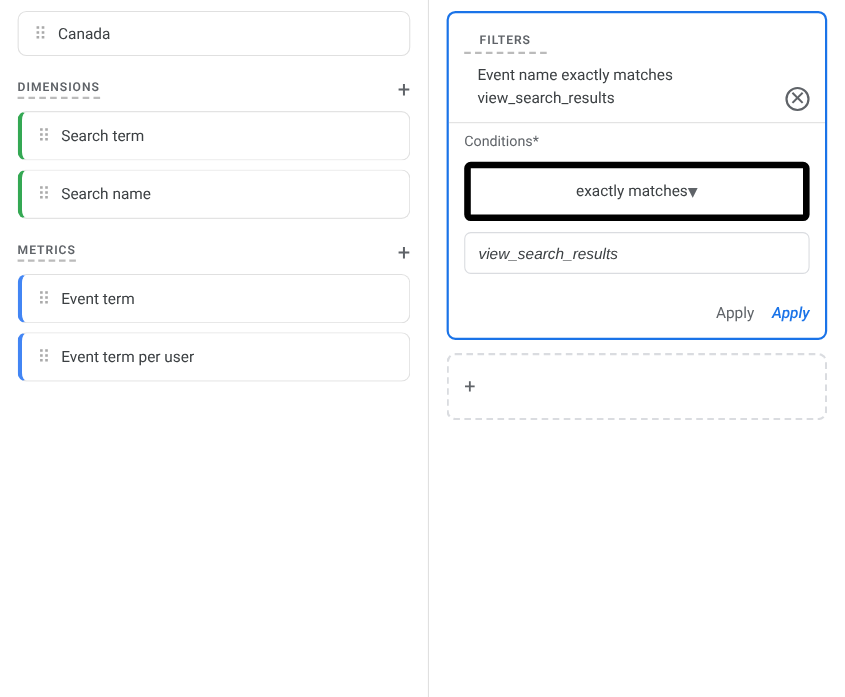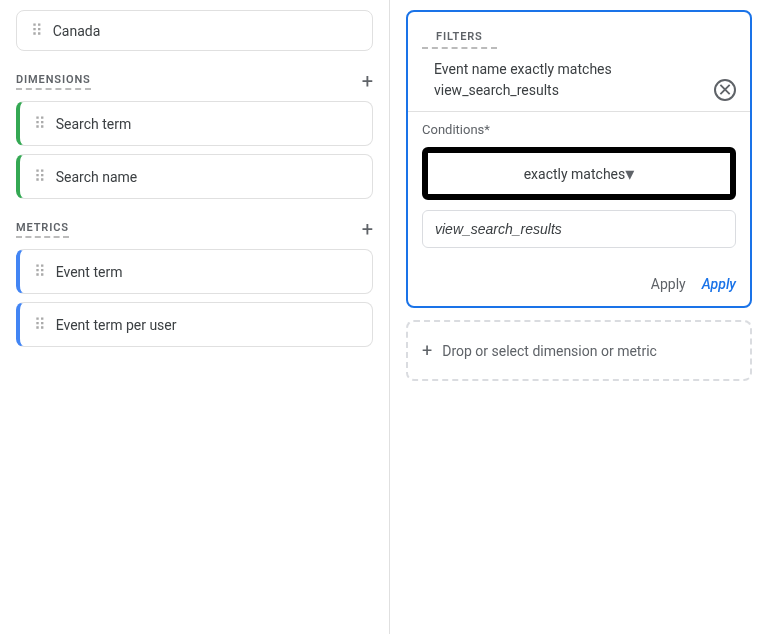--- a/index.html
+++ b/index.html
@@ -301,16 +301,15 @@
     </div>
 
     <div class="filter-actions">
       <button class="cancel-btn">Apply</button>
       <button class="apply-btn">Apply</button>
     </div>
   </div>
 
   <div class="drop-box">
     <span class="drop-plus">+</span>
-    <span>Drop or select dimension or metric</span>
   </div>
 
 </div>
 
 </body></html>

